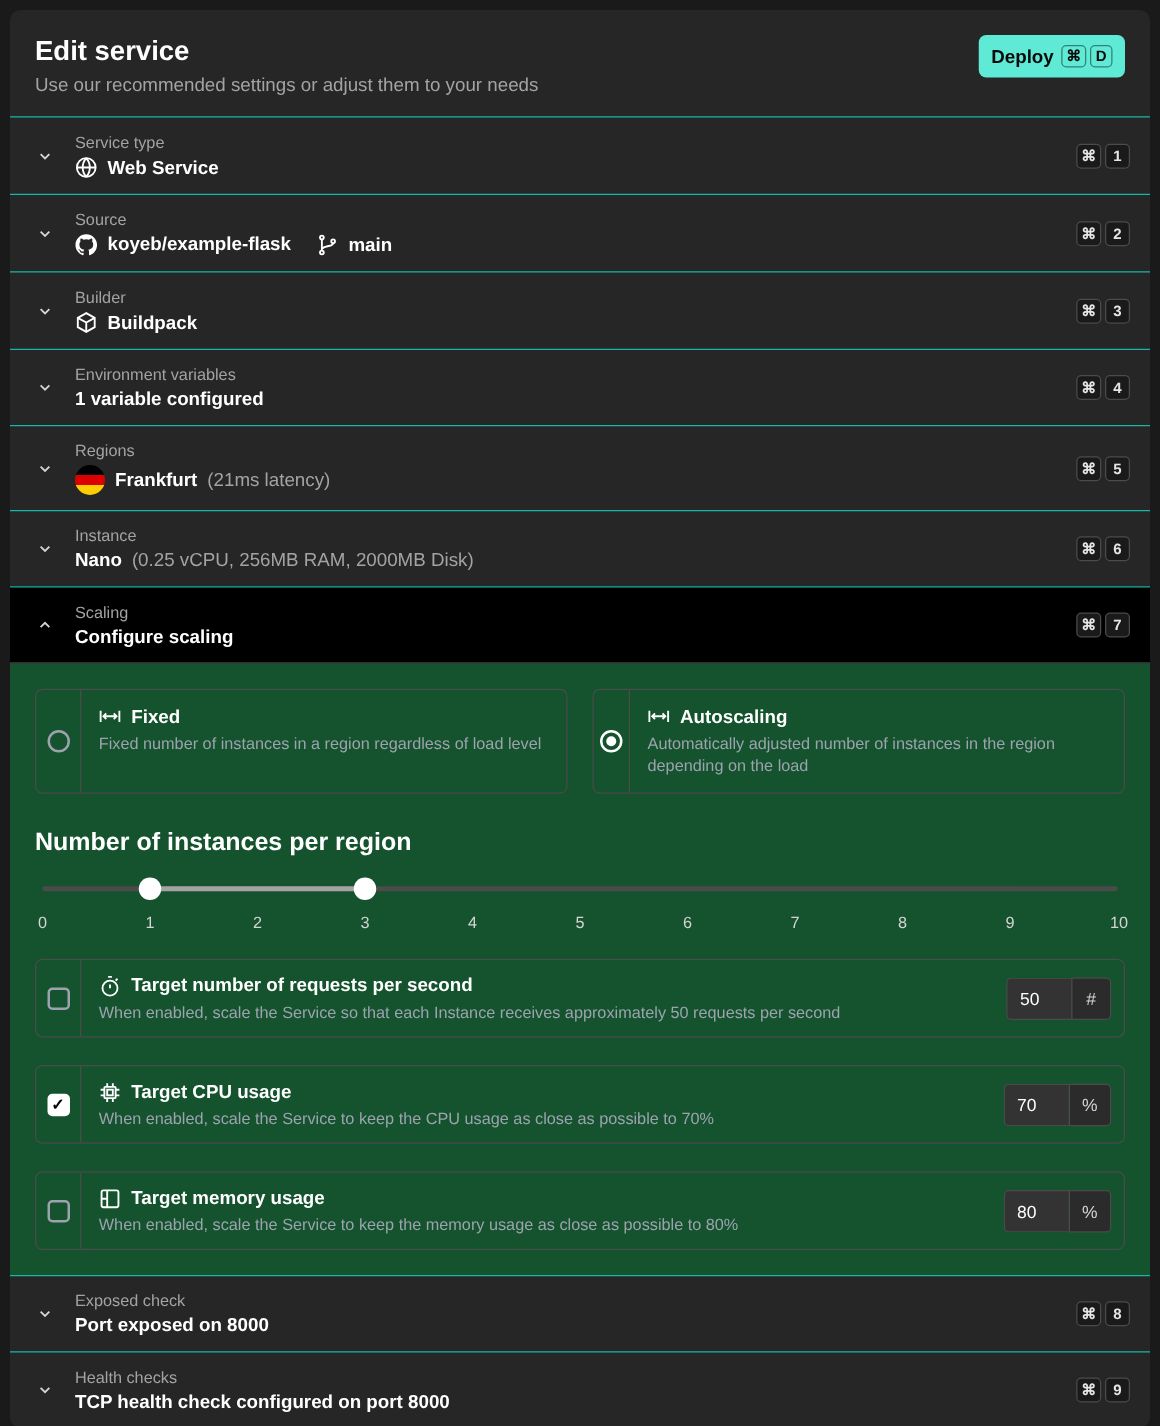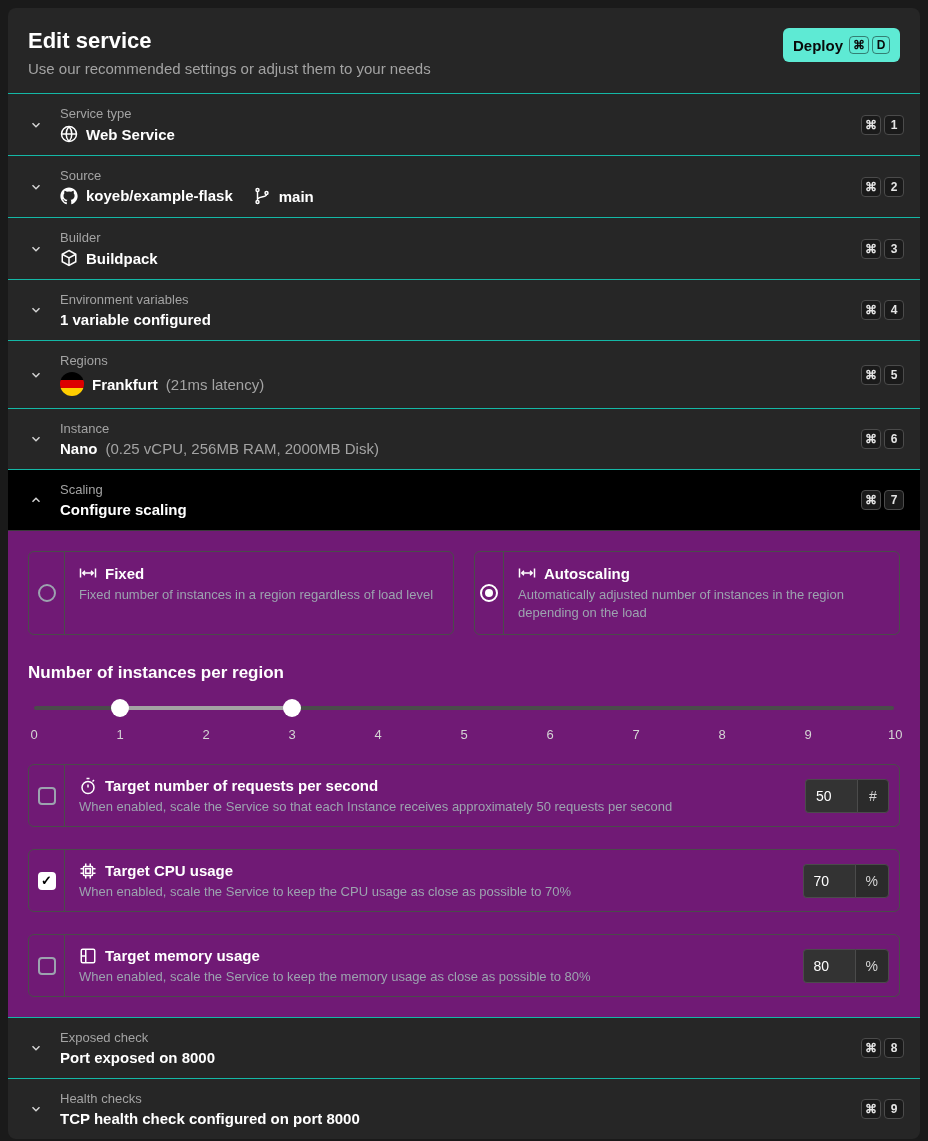--- a/index.html
+++ b/index.html
@@ -123,21 +123,21 @@
   position: relative;
   flex-shrink: 0;
 }
 .flag-de::before { content: ""; position: absolute; inset: 0; background: linear-gradient(#000 33.33%, #dd0000 33.33%, #dd0000 66.66%, #ffce00 66.66%); }
 .source-row { display: flex; align-items: flex-start; gap: 8px; }
 .branch-seg { display: inline-flex; align-items: center; gap: 8px; margin-left: 12px; }
 
 .panel {
   border-top: 1px solid #3a3a3a;
   padding: 20px;
-  background: #701a75;
+  background: #14532d;
 }
 .mode-row { display: flex; gap: 20px; margin-bottom: 28px; }
 .mode-card {
   flex: 1;
   display: flex;
   border: 1px solid #4b4b4b;
   border-radius: 6px;
   overflow: hidden;
 }
 .mode-radio-wrap {
@@ -155,21 +155,21 @@
   display: flex;
   align-items: center;
   justify-content: center;
   cursor: pointer;
 }
 .radio.selected::after { content: ""; width: 8px; height: 8px; border-radius: 50%; background: #fff; }
 .radio.selected { border-color: #fff; }
 .mode-body { padding: 12px 14px; }
 .mode-title { display: flex; align-items: center; gap: 8px; font-weight: 700; font-size: 15px; color: #fff; margin-bottom: 4px; }
 .mode-desc { color: #9ca3af; font-size: 13px; line-height: 1.4; }
-.slider-label { font-weight: 600; font-size: 17px; color: #fff; margin-bottom: 16px; }
+.slider-label { font-weight: 600; font-size: 20px; color: #fff; margin-bottom: 16px; }
 .slider-wrap { position: relative; height: 18px; margin: 0 6px; }
 .slider-track { position: absolute; top: 7px; left: 0; right: 0; height: 4px; background: #4b4b4b; border-radius: 2px; }
 .slider-fill { position: absolute; top: 7px; height: 4px; background: #a3a3a3; border-radius: 2px; }
 .slider-thumb { position: absolute; top: 0; width: 18px; height: 18px; background: #fff; border-radius: 50%; transform: translateX(-50%); cursor: grab; }
 .slider-ticks { display: flex; justify-content: space-between; margin: 10px 0 0 0; color: #d4d4d4; font-size: 13px; }
 .slider-ticks span { width: 12px; text-align: center; }
 .target-card {
   display: flex;
   align-items: center;
   border: 1px solid #4b4b4b;

